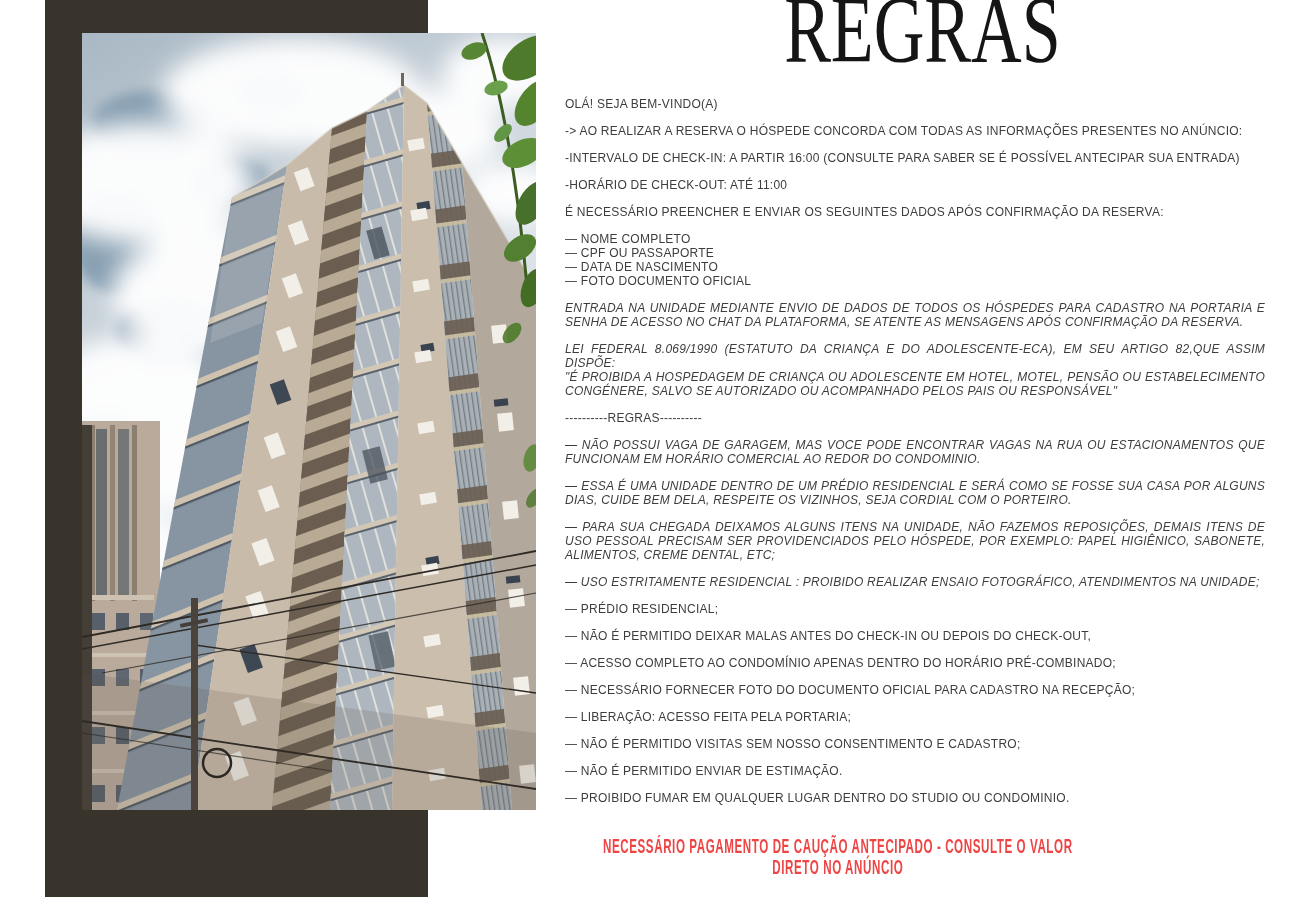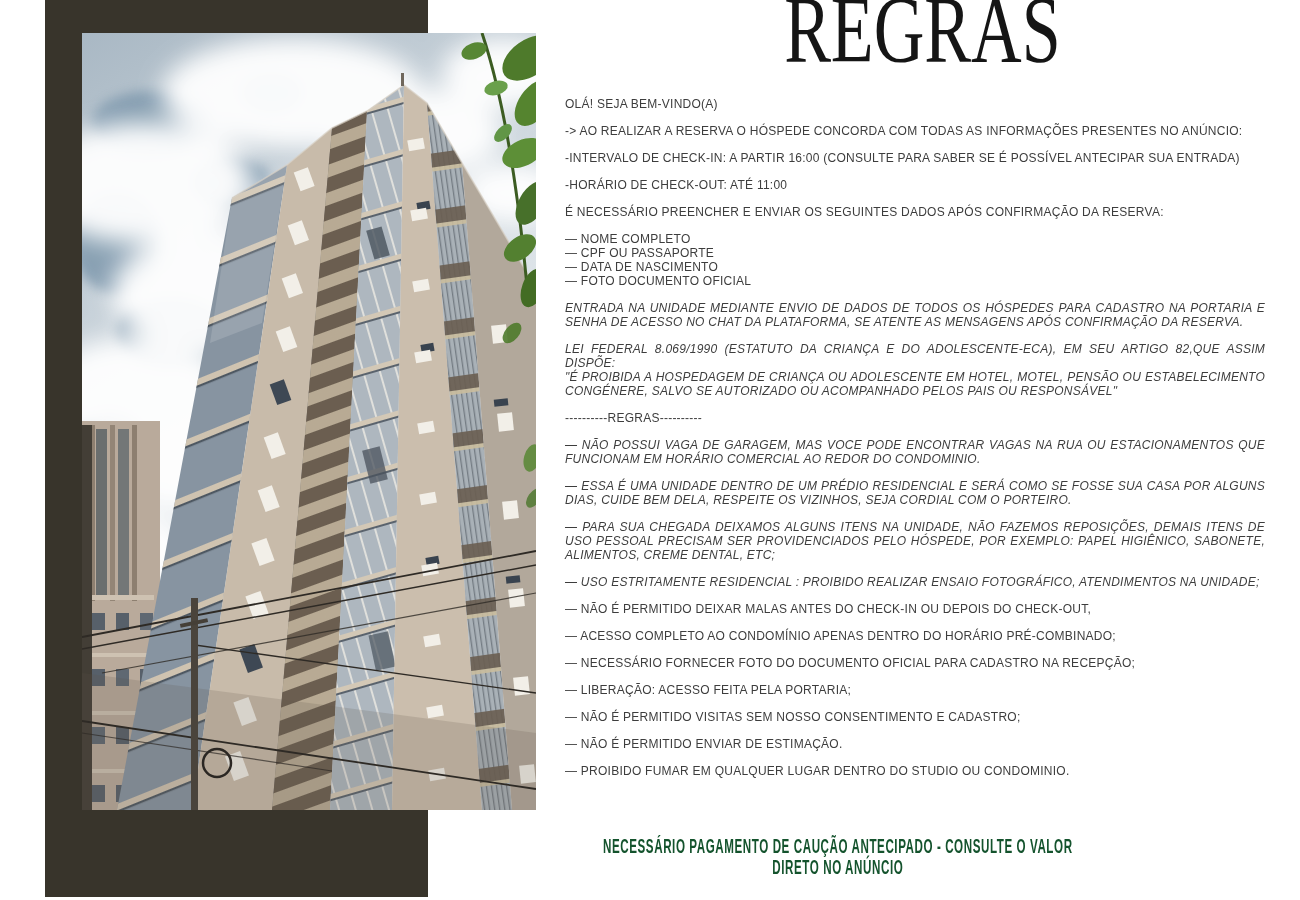--- a/index.html
+++ b/index.html
@@ -26,21 +26,21 @@
 
   .rules{
     position:absolute;left:0;top:97px;width:700px;
     font-size:12px;line-height:14px;letter-spacing:.25px;color:#3d3d3d;
   }
   .rules p{margin:0 0 13px 0;}
   .rules p.just{text-align:justify;font-style:italic;}
 
   .footer{
     position:absolute;left:0;top:836px;width:546px;
-    font-weight:bold;font-size:20px;line-height:21px;color:#14532d;
+    font-weight:bold;font-size:20px;line-height:21px;color:#ef4444;
   }
   .footer-inner{
     display:inline-block;width:820px;text-align:center;
     transform:scaleX(.58);transform-origin:0 50%;margin-left:35px;
     letter-spacing:1px;
   }
 </style>
 </head>
 <body>
 
@@ -258,20 +258,21 @@
       <p class="just">ENTRADA NA UNIDADE MEDIANTE ENVIO DE DADOS DE TODOS OS HÓSPEDES PARA CADASTRO NA PORTARIA E SENHA DE ACESSO NO CHAT DA PLATAFORMA, SE ATENTE AS MENSAGENS APÓS CONFIRMAÇÃO DA RESERVA.</p>
       <p class="just">
         <span style="display:block">LEI FEDERAL 8.069/1990 (ESTATUTO DA CRIANÇA E DO ADOLESCENTE-ECA), EM SEU ARTIGO 82,QUE ASSIM DISPÕE:</span>
         <span style="display:block">"É PROIBIDA A HOSPEDAGEM DE CRIANÇA OU ADOLESCENTE EM HOTEL, MOTEL, PENSÃO OU ESTABELECIMENTO CONGÉNERE, SALVO SE AUTORIZADO OU ACOMPANHADO PELOS PAIS OU RESPONSÁVEL"</span>
       </p>
       <p>----------REGRAS----------</p>
       <p class="just">— NÃO POSSUI VAGA DE GARAGEM, MAS VOCE PODE ENCONTRAR VAGAS NA RUA OU ESTACIONAMENTOS QUE FUNCIONAM EM HORÁRIO COMERCIAL AO REDOR DO CONDOMINIO.</p>
       <p class="just">— ESSA É UMA UNIDADE DENTRO DE UM PRÉDIO RESIDENCIAL E SERÁ COMO SE FOSSE SUA CASA POR ALGUNS DIAS, CUIDE BEM DELA, RESPEITE OS VIZINHOS, SEJA CORDIAL COM O PORTEIRO.</p>
       <p class="just">— PARA SUA CHEGADA DEIXAMOS ALGUNS ITENS NA UNIDADE, NÃO FAZEMOS REPOSIÇÕES, DEMAIS ITENS DE USO PESSOAL PRECISAM SER PROVIDENCIADOS PELO HÓSPEDE, POR EXEMPLO: PAPEL HIGIÊNICO, SABONETE, ALIMENTOS, CREME DENTAL, ETC;</p>
       <p class="just">— USO ESTRITAMENTE RESIDENCIAL : PROIBIDO REALIZAR ENSAIO FOTOGRÁFICO, ATENDIMENTOS NA UNIDADE;</p>
+      <p>— PRÉDIO RESIDENCIAL;</p>
       <p>— NÃO É PERMITIDO DEIXAR MALAS ANTES DO CHECK-IN OU DEPOIS DO CHECK-OUT,</p>
       <p>— ACESSO COMPLETO AO CONDOMÍNIO APENAS DENTRO DO HORÁRIO PRÉ-COMBINADO;</p>
       <p>— NECESSÁRIO FORNECER FOTO DO DOCUMENTO OFICIAL PARA CADASTRO NA RECEPÇÃO;</p>
       <p>— LIBERAÇÃO: ACESSO FEITA PELA PORTARIA;</p>
       <p>— NÃO É PERMITIDO VISITAS SEM NOSSO CONSENTIMENTO E CADASTRO;</p>
       <p>— NÃO É PERMITIDO ENVIAR DE ESTIMAÇÃO.</p>
       <p>— PROIBIDO FUMAR EM QUALQUER LUGAR DENTRO DO STUDIO OU CONDOMINIO.</p>
     </div>
 
     <div class="footer">

